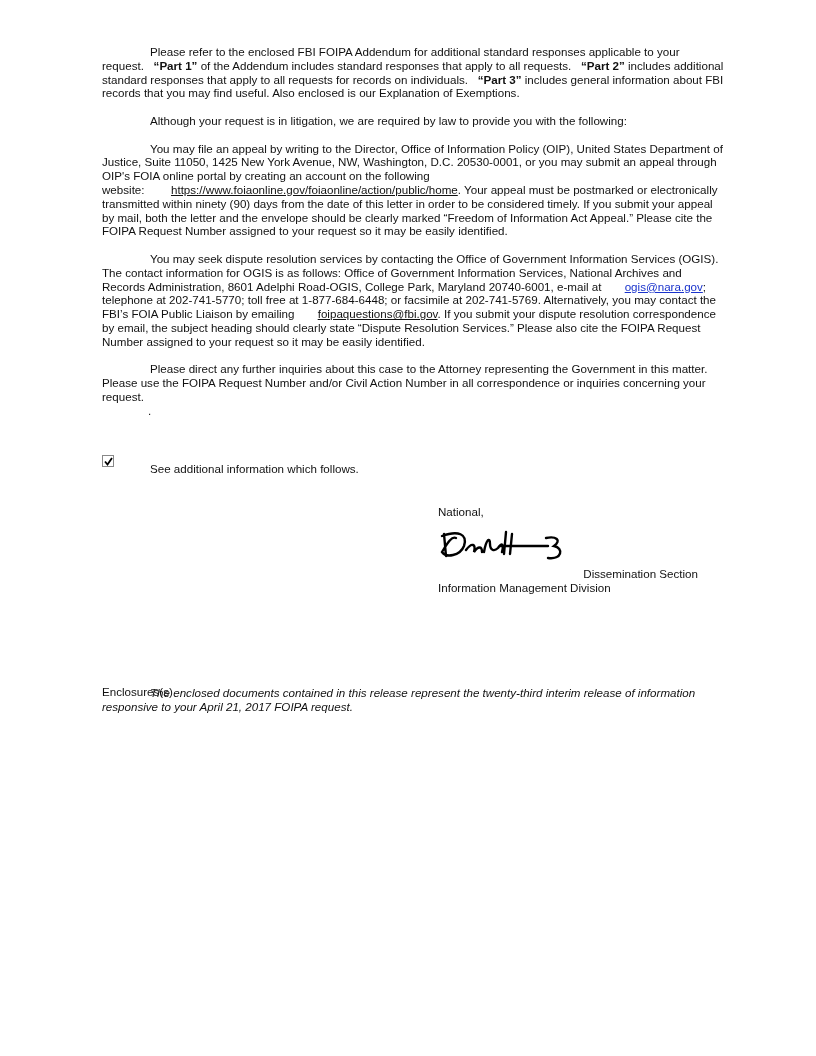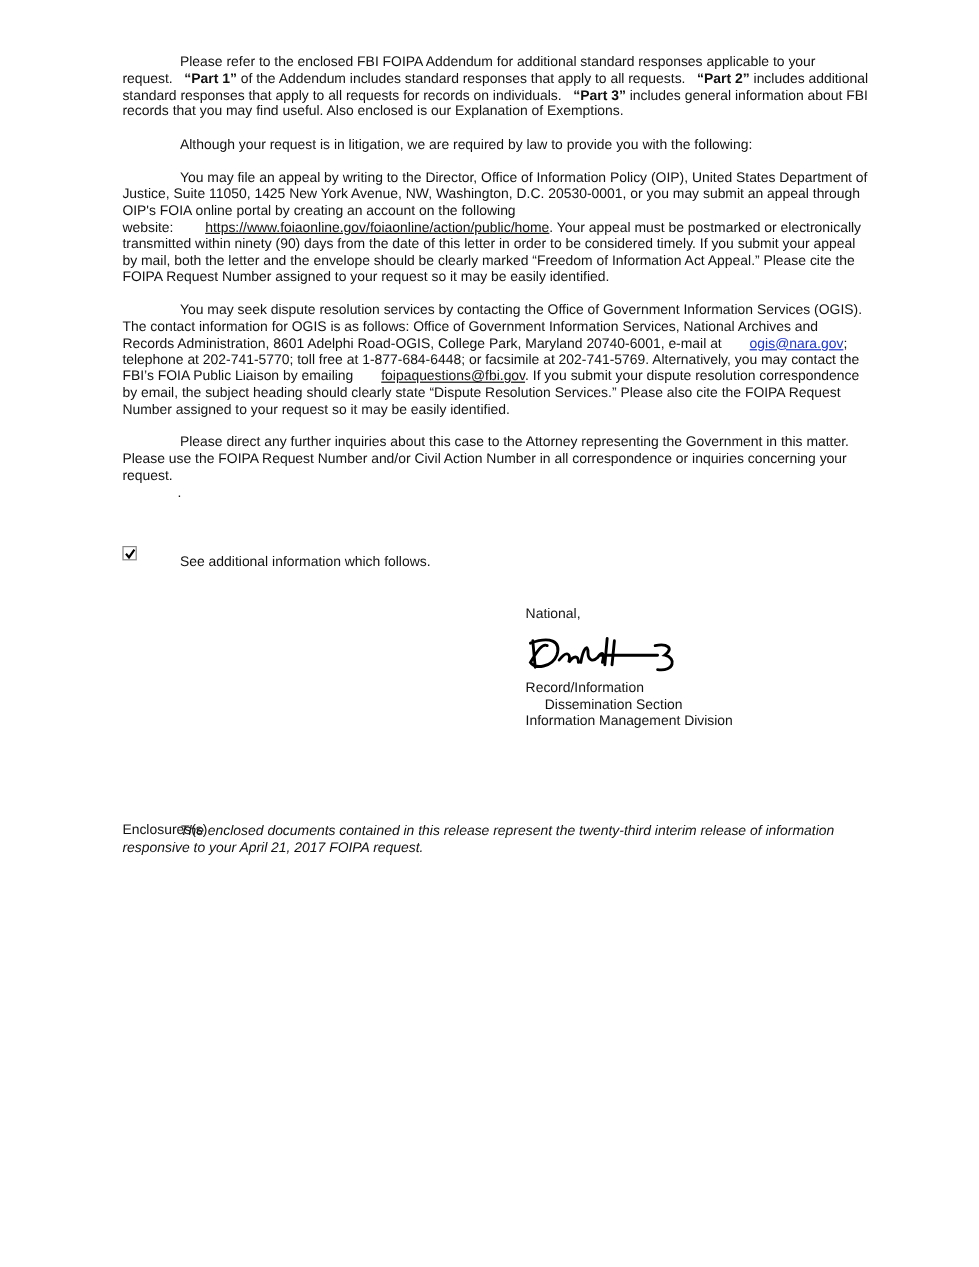--- a/index.html
+++ b/index.html
@@ -12,21 +12,21 @@
   b { font-weight: bold; }
   a.link { color: #111; text-decoration: underline; margin-left: 20px; }
   a.blue { color: #1a33cc; }
   .dot { padding-left: 46px; }
   .check-row { position: absolute; left: 102px; top: 455px; width: 300px; height: 20px; }
   .checkbox { position: absolute; left: 0; top: 0; width: 10px; height: 10px; border: 1px solid #888; background: #fff; }
   .checkbox svg { position: absolute; left: 1px; top: 1px; }
   .check-label { position: absolute; left: 48px; top: 7px; white-space: nowrap; }
   .sig-block { position: absolute; left: 438px; top: 505px; width: 260px; }
   .sig-img { height: 40px; margin: 5px 0 3px 0; }
-  .indent2 { padding-left: 16px; }
+  .indent2 { padding-left: 16px; text-align: right; }
   .enc { position: absolute; left: 102px; top: 645px; margin-top: 40px; }
   .final { position: absolute; left: 102px; top: 686px; width: 622px; font-style: italic; }
 </style>
 </head>
 <body>
 
 <div class="page">
   <p class="para"><span class="ind"></span><span>Please refer to the enclosed FBI FOIPA Addendum for additional standard responses applicable to your request.</span>&nbsp;&nbsp;&nbsp;<b>“Part 1”</b><span> of the Addendum includes standard responses that apply to all requests.</span>&nbsp;&nbsp;&nbsp;<b>“Part 2”</b><span> includes additional standard responses that apply to all requests for records on individuals.</span>&nbsp;&nbsp;&nbsp;<b>“Part 3”</b><span> includes general information about FBI records that you may find useful.   Also enclosed is our Explanation of Exemptions.</span></p>
 
   <p class="para"><span class="ind"></span><span>Although your request is in litigation, we are required by law to provide you with the following:</span></p>
@@ -50,20 +50,19 @@
 
 <div class="sig-block">
   <p>National,</p>
   <div class="sig-img">
     <svg width="130" height="40" viewBox="0 0 130 40">
       <path d="M4 12 C 20 6, 30 10, 26 22 C 22 32, 8 34, 4 28 C 10 18, 14 12, 18 14 M 6 10 L 8 32" stroke="#000" stroke-width="2.4" fill="none" stroke-linecap="round"></path>
       <path d="M28 26 C 34 18, 38 20, 36 28 C 40 22, 44 22, 44 28 M 46 28 C 48 16, 52 12, 52 20 C 52 26, 56 28, 60 24 C 64 18, 66 20, 64 28 M 68 8 L 66 30 M 74 10 L 72 30 M 62 22 L 110 22" stroke="#000" stroke-width="2.4" fill="none" stroke-linecap="round"></path>
       <path d="M108 14 C 118 12, 124 16, 116 22 C 126 24, 124 36, 110 34" stroke="#000" stroke-width="2.4" fill="none" stroke-linecap="round"></path>
     </svg>
   </div>
-  <p>Record/Information</p>
   <p class="indent2">Dissemination Section</p>
   <p>Information Management Division</p>
 </div>
 
 <p class="enc">Enclosures(s)</p>
 
 <p class="final"><span class="ind"></span><span>The enclosed documents contained in this release represent the twenty-third interim release of information responsive to your April 21, 2017 FOIPA request.</span></p>
 
 </body></html>

